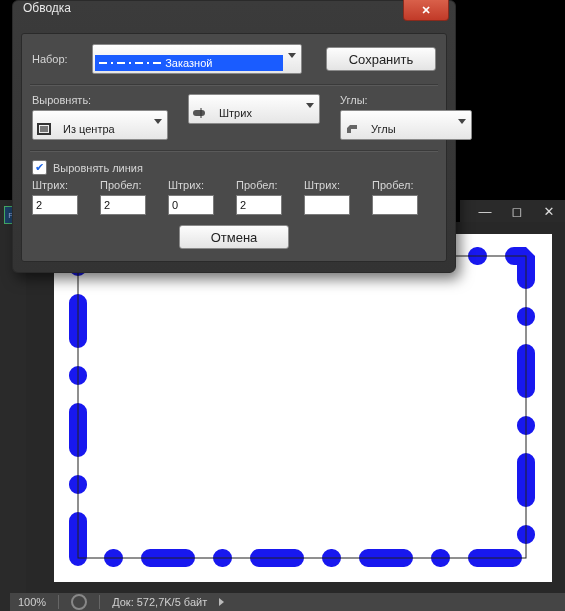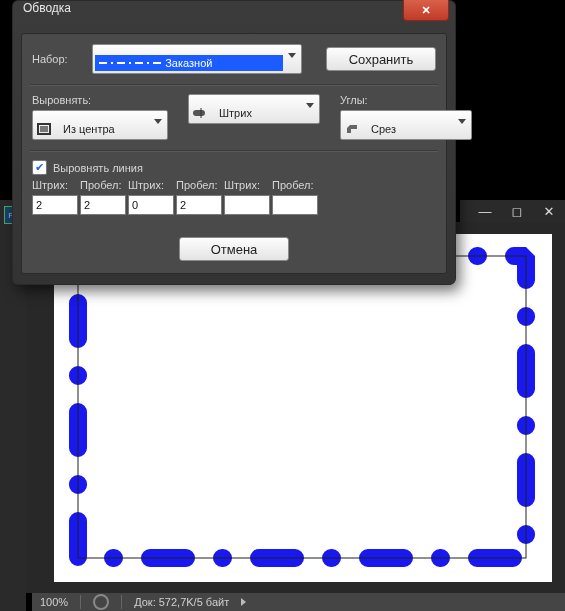--- a/index.html
+++ b/index.html
@@ -2,21 +2,21 @@
 <html><head>
 <meta charset="utf-8">
 <style>
   html,body{margin:0;padding:0;width:565px;height:611px;background:#000;font-family:"Segoe UI",Tahoma,sans-serif;font-size:11px;color:#c8c8c8;overflow:hidden}
   
   .ps-mainbar{position:absolute;left:460px;top:200px;right:0;height:22px;background:#2a2a2a;display:flex;align-items:center;justify-content:flex-end;gap:0}
   .ps-mainbar .wbtn{width:32px;height:22px;display:flex;align-items:center;justify-content:center;color:#ddd;font-size:13px}
   .ps-leftstrip{position:absolute;left:0;top:200px;bottom:0;width:26px;background:#2a2a2a}
   .ps-leftstrip .ps-icon{width:16px;height:16px;margin:6px auto;background:#1b3f66;border:1px solid #4a6;display:flex;align-items:center;justify-content:center;font-size:8px;color:#9ad}
   .ps-canvasarea{position:absolute;left:26px;top:222px;right:0;bottom:18px;background:#282828}
-  .ps-status{position:absolute;left:32px;right:0;bottom:0;height:18px;background:#454545;display:flex;align-items:center;padding-left:8px;color:#d0d0d0;gap:12px;font-size:11px}
+  .ps-status{position:absolute;left:10px;right:0;bottom:0;height:18px;background:#454545;display:flex;align-items:center;padding-left:8px;color:#d0d0d0;gap:12px;font-size:11px}
   .ps-status .div{width:1px;height:14px;background:#666}
   .ps-status .tri{width:0;height:0;border-left:5px solid #bbb;border-top:4px solid transparent;border-bottom:4px solid transparent}
   .ps-status .ring{width:12px;height:12px;border:2px solid #888;border-radius:50%}
   
   .doc{position:absolute;left:28px;top:12px;width:498px;height:348px;background:#fff}
   svg.dashrect{position:absolute;left:8px;top:8px}
   
   .win7{position:absolute;left:12px;top:0;width:442px;border:1px solid #2a2a2a;border-radius:6px;background:linear-gradient(#3b3b3b,#333);box-shadow:4px 6px 14px rgba(0,0,0,.55)}
   .titlebar{height:28px;display:flex;align-items:flex-start;padding-left:10px;color:#e8e8e8;font-size:12px;position:relative}
   .closebtn{position:absolute;right:6px;top:-1px;width:44px;height:20px;background:linear-gradient(#d9604a,#c13a28);border:1px solid #8a2a1c;border-top:none;border-bottom-left-radius:4px;border-bottom-right-radius:4px;display:flex;align-items:center;justify-content:center;color:#fff;font-weight:bold;font-size:11px}
@@ -31,23 +31,23 @@
   .dd.setsel{width:210px;padding-left:2px}
   .setsel-inner{height:16px;flex:1;background:#1a5cff;display:flex;align-items:center;justify-content:center;position:relative;overflow:hidden}
   .setsel-inner .dots{position:absolute;left:4px;right:70px;top:7px;height:2px;background:repeating-linear-gradient(90deg,#fff 0 8px,transparent 8px 12px,#fff 12px 14px,transparent 14px 18px)}
   .setsel-inner .selcap{position:relative;color:#fff;font-size:11px;background:#1a5cff;padding:0 4px}
   .btn{background:linear-gradient(#fdfdfd,#e4e4e4);border:1px solid #8a8a8a;border-radius:3px;height:22px;display:flex;align-items:center;justify-content:center;color:#222;font-size:13px;min-width:108px}
   .btn.primary{border:1px solid #4a88c8;box-shadow:inset 0 0 0 1px #9ec5ec}
   hr.sep{border:none;border-top:1px solid #3a3a3a;border-bottom:1px solid #5a5a5a;margin:10px -2px 8px -2px}
   .col{display:flex;flex-direction:column;gap:4px;flex:1}
   .chk{width:13px;height:13px;background:#fff;border:1px solid #777;border-radius:2px;display:inline-flex;align-items:center;justify-content:center;color:#1e66e6;font-size:11px;line-height:1}
   .numfield{width:38px;height:18px;background:#fff;border:1px solid #7a7a7a;color:#111;padding:0 3px;font-size:11px;display:flex;align-items:center}
-  .dashcols{display:flex;gap:2px;margin-top:4px}
+  .dashcols{display:flex;gap:22px;margin-top:4px}
   .dashcols .c{display:flex;flex-direction:column;gap:4px}
-  .btnrow{display:flex;gap:18px;justify-content:center;margin-top:22px}
+  .btnrow{display:flex;gap:18px;justify-content:center;margin-top:10px}
   .threesel{display:flex;gap:20px;margin-top:4px}
 </style>
 </head>
 <body>
 
 <div class="ps-mainbar">
   <div class="wbtn">—</div>
   <div class="wbtn">◻</div>
   <div class="wbtn">✕</div>
 </div>
@@ -113,21 +113,21 @@
             </svg>
           <span class="ddtext">Штрих</span>
         </div>
       </div>
       <div class="col">
         <span class="label">Углы:</span>
         <div class="dd" style="width:108px">
           <svg width="14" height="12">
               <path d="M2 10 L2 5 L5 2 L12 2 L12 6 L6 6 L6 10 Z" fill="#666"></path>
             </svg>
-          <span class="ddtext">Срез</span>
+          <span class="ddtext">Углы</span>
         </div>
       </div>
     </div>
 
     <hr class="sep">
 
     <div class="row" style="gap:6px">
       <span class="chk">✔</span>
       <span class="label">Выровнять линия</span>
     </div>

